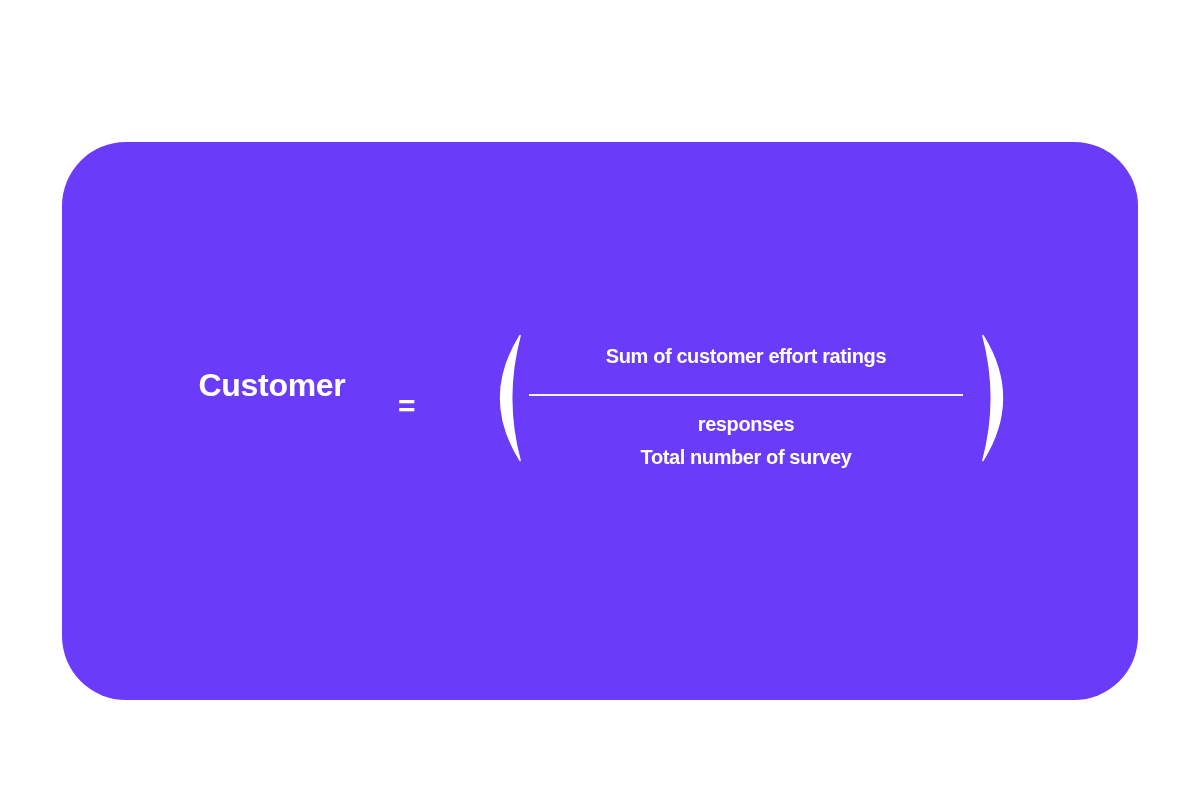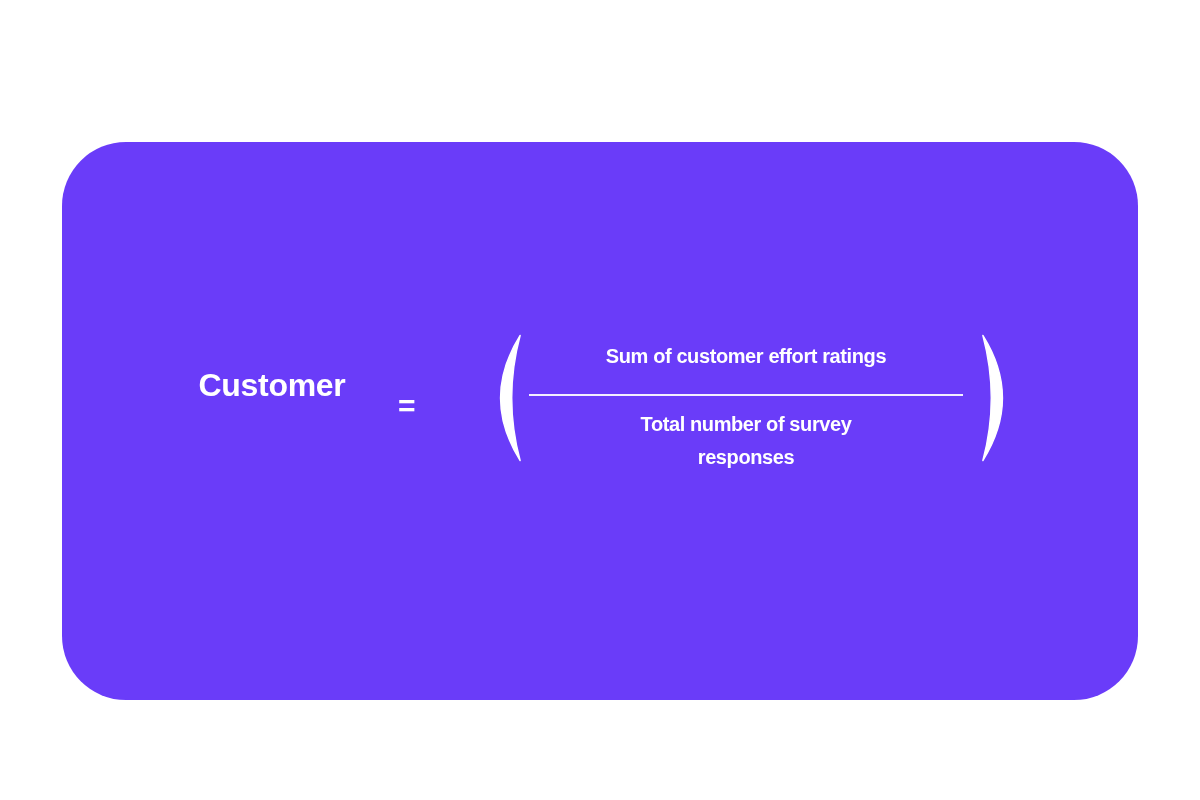--- a/index.html
+++ b/index.html
@@ -89,22 +89,22 @@
   <div class="equals">=</div>
 
   <svg class="paren open" viewBox="0 0 30 140" xmlns="http://www.w3.org/2000/svg">
     <path d="M 28 3 Q -14 70 28 137 Q 10 70 28 3 Z" fill="#ffffff" stroke="#ffffff" stroke-width="1.5" stroke-linejoin="round"></path>
   </svg>
 
   <div class="fraction">
     <div class="numerator">Sum of customer effort ratings</div>
     <div class="frac-bar"></div>
     <div class="denominator">
+      <div>responses</div>
       <div>Total number of survey</div>
-      <div>responses</div>
     </div>
   </div>
 
   <svg class="paren close" viewBox="0 0 30 140" xmlns="http://www.w3.org/2000/svg">
     <path d="M 28 3 Q -14 70 28 137 Q 10 70 28 3 Z" fill="#ffffff" stroke="#ffffff" stroke-width="1.5" stroke-linejoin="round"></path>
   </svg>
 
 </div>
 
 </body></html>

